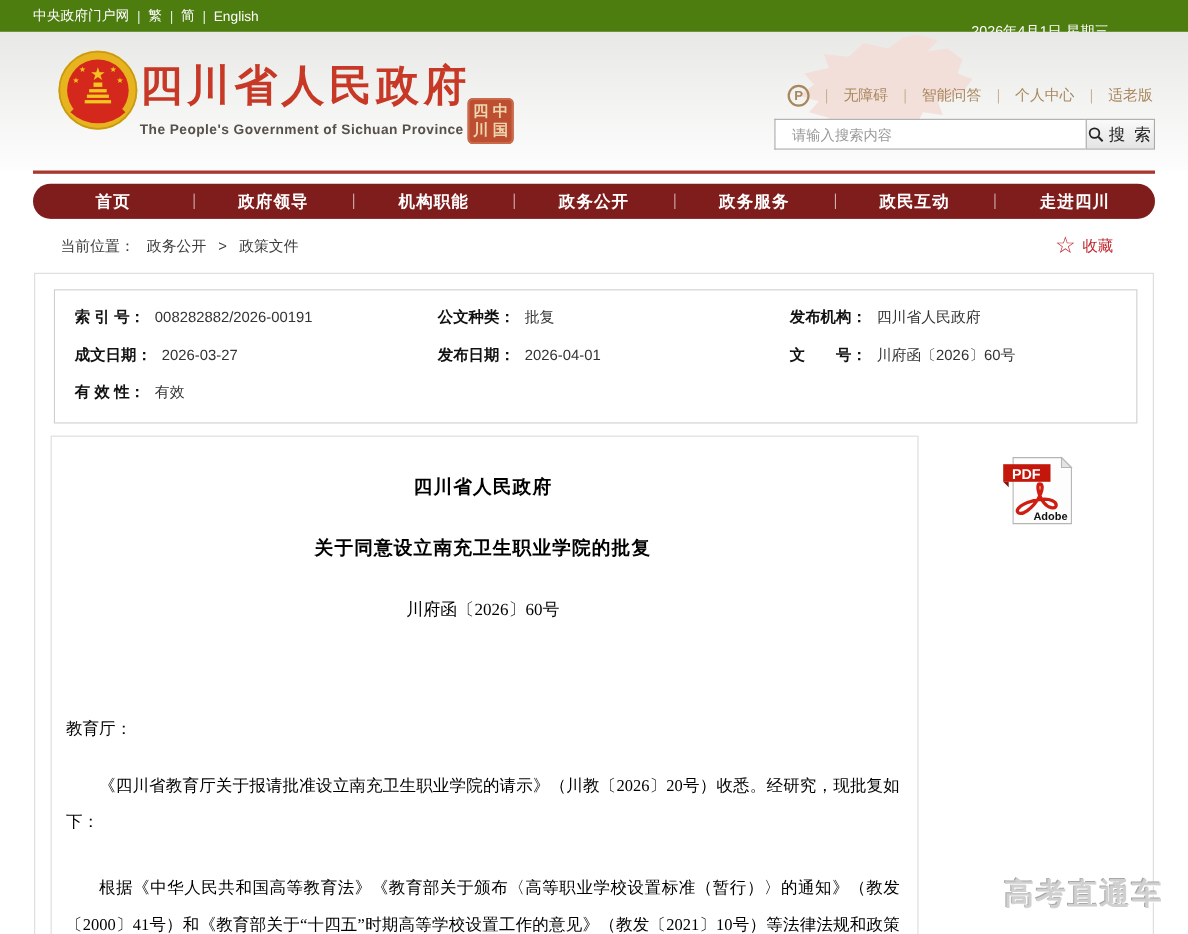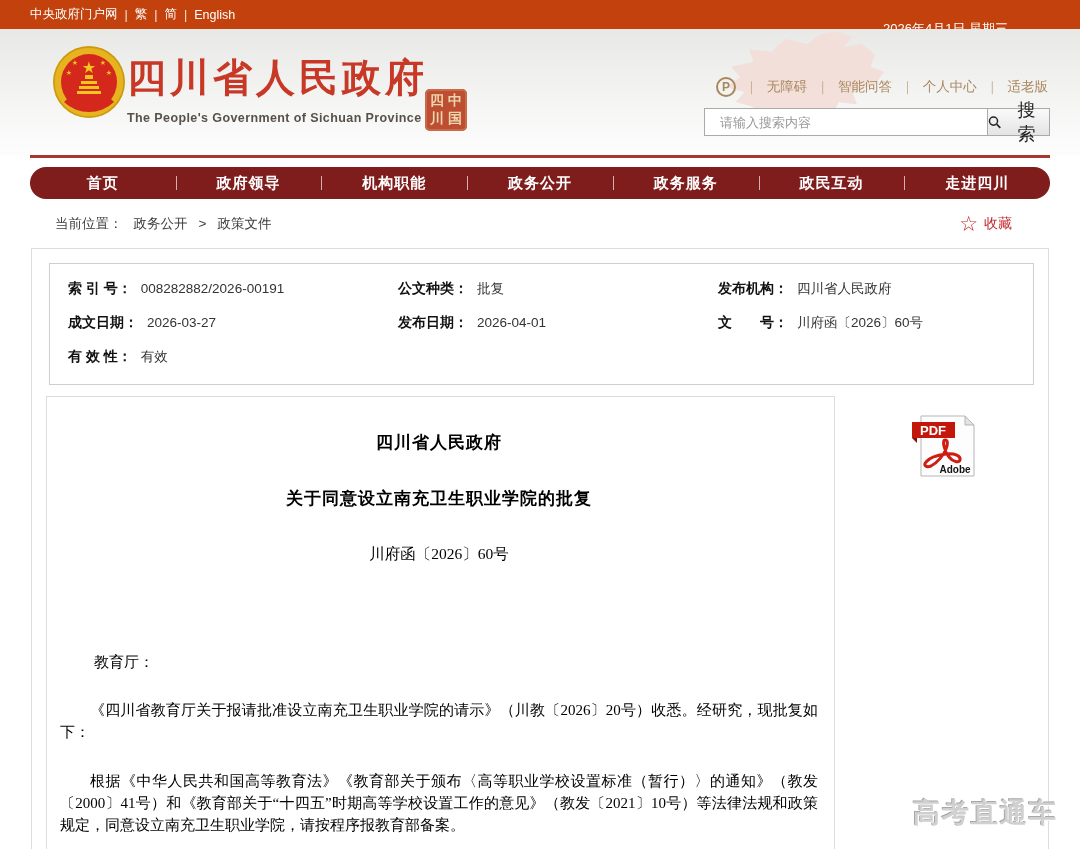--- a/index.html
+++ b/index.html
@@ -4,21 +4,21 @@
 <style>
   * { margin:0; padding:0; box-sizing:border-box; }
   html,body { width:1080px; height:849px; }
   body {
     position:relative; overflow:hidden; background:#fff;
     font-family:"Liberation Sans","DejaVu Sans",sans-serif;
     -webkit-font-smoothing:antialiased;
   }
 
   
-  .topbar{position:absolute;top:0;left:0;width:1080px;height:29px;background:#c2410c;
+  .topbar{position:absolute;top:0;left:0;width:1080px;height:29px;background:#4d7c0f;
     color:#fff;font-size:12.5px;display:flex;align-items:center;justify-content:space-between;
     padding:0 72px 0 30px;}
   .topbar-links{display:flex;align-items:center;gap:7px;}
   .tb-sep{opacity:.85;}
   .tb-link{cursor:pointer;}
   .topbar-date{font-size:13px;margin-top:28px;}
 
   
   .header{position:absolute;top:29px;left:0;width:1080px;height:126px;
     background:linear-gradient(180deg,#e8e8e7 0%,#f4f4f3 55%,#fdfdfd 100%);overflow:hidden;}
@@ -36,21 +36,21 @@
     color:#a9875d;font-size:13.5px;}
   .p-icon{width:20px;height:20px;border:2px solid #a9875d;border-radius:50%;display:flex;
     align-items:center;justify-content:center;font-size:12px;font-weight:bold;color:#a9875d;}
   .ql-sep{color:#bfa583;font-size:13px;}
   .quick-link{cursor:pointer;}
   .search-area{position:absolute;right:30px;top:79px;display:flex;height:28px;}
   .search-input{width:283px;height:28px;border:1px solid #aaa;border-right:none;background:#fff;
     padding:0 15px;font-size:13px;color:#444;outline:none;}
   .search-input::placeholder{color:#999;}
   .search-btn{width:63px;height:28px;border:1px solid #aaa;background:linear-gradient(#fafafa,#e4e4e4);
-    display:flex;align-items:center;justify-content:center;gap:4px;font-size:18px;color:#222;
+    display:flex;align-items:center;justify-content:center;gap:4px;font-size:15px;color:#222;
     letter-spacing:2px;cursor:pointer;}
 
   .red-line{position:absolute;top:155px;left:30px;width:1020px;height:3px;background:#a8372e;}
 
   
   .nav{position:absolute;top:167px;left:30px;width:1020px;height:32px;background:#7f1d1d;
     border-radius:16px;display:flex;align-items:stretch;}
   .nav-item{flex:1;position:relative;display:flex;align-items:center;justify-content:center;
     color:#fff;font-size:15px;font-weight:bold;letter-spacing:1px;cursor:pointer;}
   .nav-item:not(:first-child)::before{content:"";position:absolute;left:0;top:9px;width:1px;
@@ -77,22 +77,22 @@
   .meta-label{font-weight:bold;color:#111;font-size:14px;white-space:pre;}
   .meta-value{color:#333;font-size:13.5px;margin-left:9px;}
 
   
   .doc-box{position:absolute;top:147px;left:14px;width:789px;height:600px;
     border:1px solid #dcdcdc;background:#fff;padding:34px 16px 0 13px;
     font-family:"Liberation Serif","DejaVu Serif",serif;color:#000;}
   .doc-org{text-align:center;font-size:17px;font-weight:bold;letter-spacing:1px;}
   .doc-title{text-align:center;font-size:17px;font-weight:bold;margin-top:33px;letter-spacing:1px;}
   .doc-no{text-align:center;font-size:15.5px;margin-top:34px;}
-  .doc-salutation{margin-top:88px;font-size:15px;margin-left:34px;}
-  .doc-para{margin-top:27px;font-size:15px;line-height:22px;text-indent:2em;text-align:justify;}
+  .doc-salutation{margin-top:88px;font-size:15px;}
+  .doc-para{margin-top:27px;font-size:15px;line-height:33px;text-indent:2em;text-align:justify;}
 
   
   .attachment{position:absolute;top:165px;left:803px;width:215px;text-align:center;}
   .pdf-icon{display:inline-block;cursor:pointer;}
   .dl-label{margin-top:28px;font-size:13.5px;color:#000;cursor:pointer;}
 
   
   .watermark{position:absolute;top:795px;right:22px;font-size:27px;font-weight:bold;
     color:#d0d0d0;letter-spacing:2px;z-index:9;
     text-shadow:1px 1px 0 #ffffff,-1px -1px 0 #a8a8a8;}

